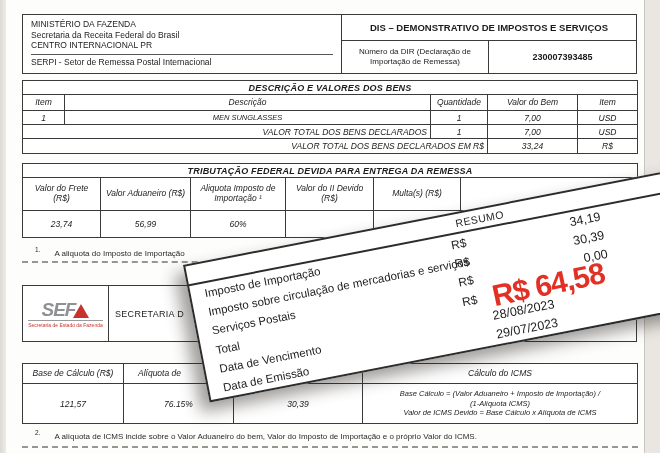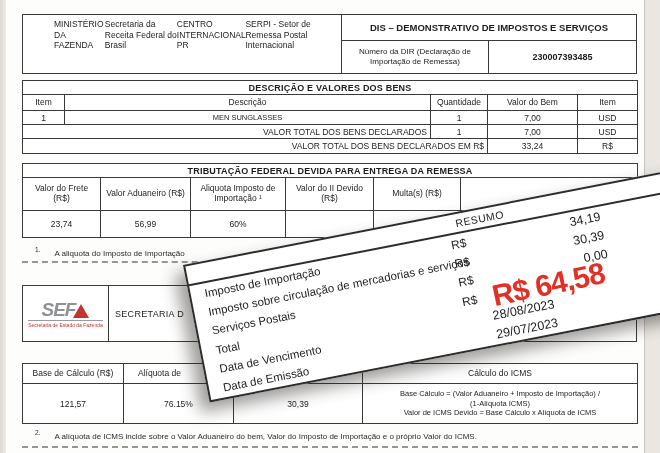--- a/index.html
+++ b/index.html
@@ -15,38 +15,38 @@
 
   .abs { position:absolute; }
 
   
   .hdr { left:22px; top:14px; width:615px; height:60px; display:flex;
     border:1.5px solid #3a3a3a; background:#fff; }
   .hdr-logo { width:84px; border-right:1px solid #3a3a3a; display:flex;
     flex-direction:column; align-items:center; justify-content:center; gap:2px; }
   .rf-name { color:#203c74; font-weight:bold; font-size:9px; }
   .hdr-min { flex:1; border-right:1px solid #3a3a3a; padding:4px 8px 2px 8px;
-    display:flex; font-size:8.5px; line-height:1.25;margin-left:23px; }
+    display:flex; flex-direction:column; font-size:8.5px; line-height:1.25; }
   .hdr-min .sep { border-top:1px solid #555; margin:3px 0 2px 0; }
   .hdr-right { width:294px; display:flex; flex-direction:column; }
   .dis-title { height:26px; border-bottom:1px solid #3a3a3a; display:flex;
     align-items:center; justify-content:center; font-size:9.5px; font-weight:bold; }
   .dir-row { flex:1; display:flex; }
   .dir-label { width:147px; border-right:1px solid #3a3a3a; display:flex;
     align-items:center; justify-content:center; text-align:center;
     font-size:8px; padding:1px 6px; line-height:1.2; }
   .dir-num { flex:1; display:flex; align-items:center; justify-content:center;
     font-size:9px; font-weight:bold;text-align:right; }
 
   
   table { border-collapse:collapse; table-layout:fixed; background:#fff; }
   td,th { border:1px solid #3a3a3a; font-size:8.5px; text-align:center;
     vertical-align:middle; padding:1px 3px; overflow:hidden; }
   .sect-title th { font-size:9px; font-weight:bold; letter-spacing:.2px; }
-  .outer { border:1.5px solid #3a3a3a; }
+  .outer { border:1.5px solid #3a3a3a;font-style:italic; }
   .colhead td { font-weight:normal; font-size:8.5px; line-height:1.15; }
   .right { text-align:right; }
 
   #bens  { left:22px; top:80px;  width:615px; }
   #trib  { left:22px; top:163px; width:615px; }
   #icms  { left:22px; top:363px; width:615px; }
   #icms td.formula { font-size:7.5px; line-height:1.3; }
 
   .footnote { font-size:8px; color:#2a2a2a; }
   #fn1 { left:35px; top:246px; }

